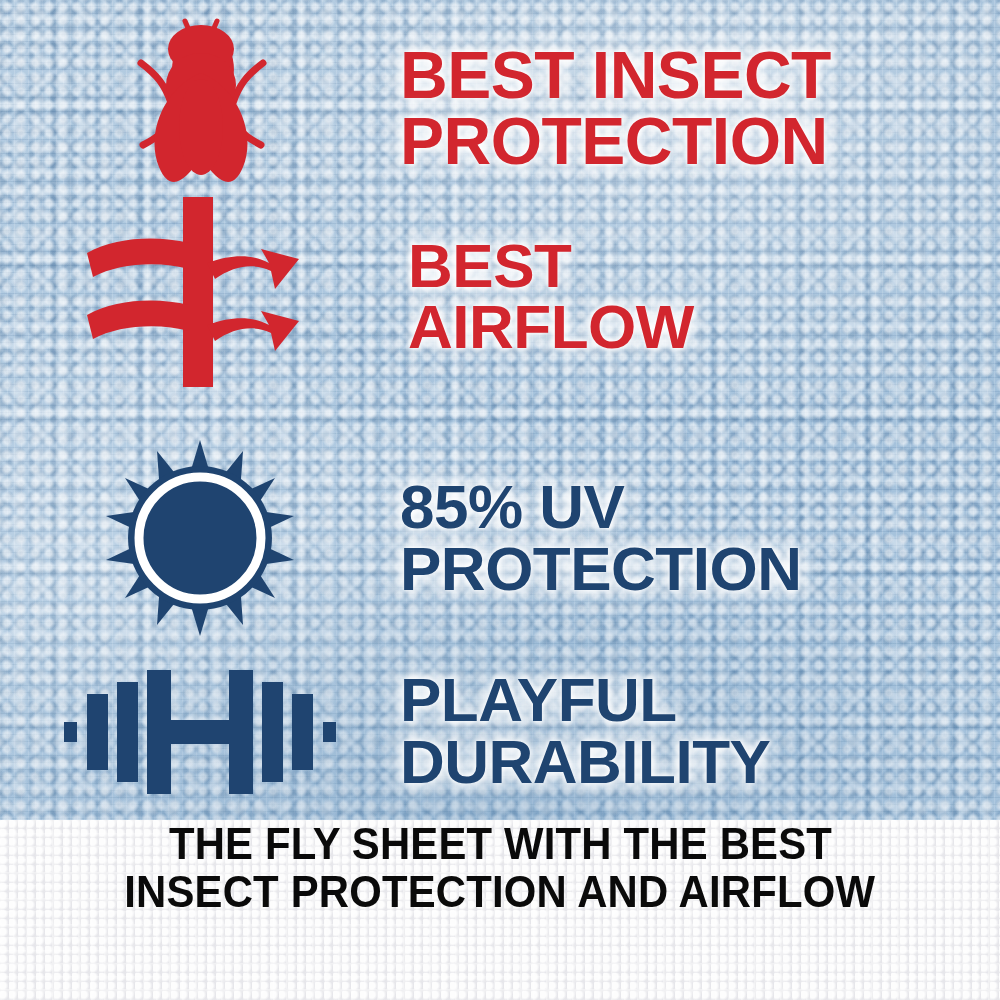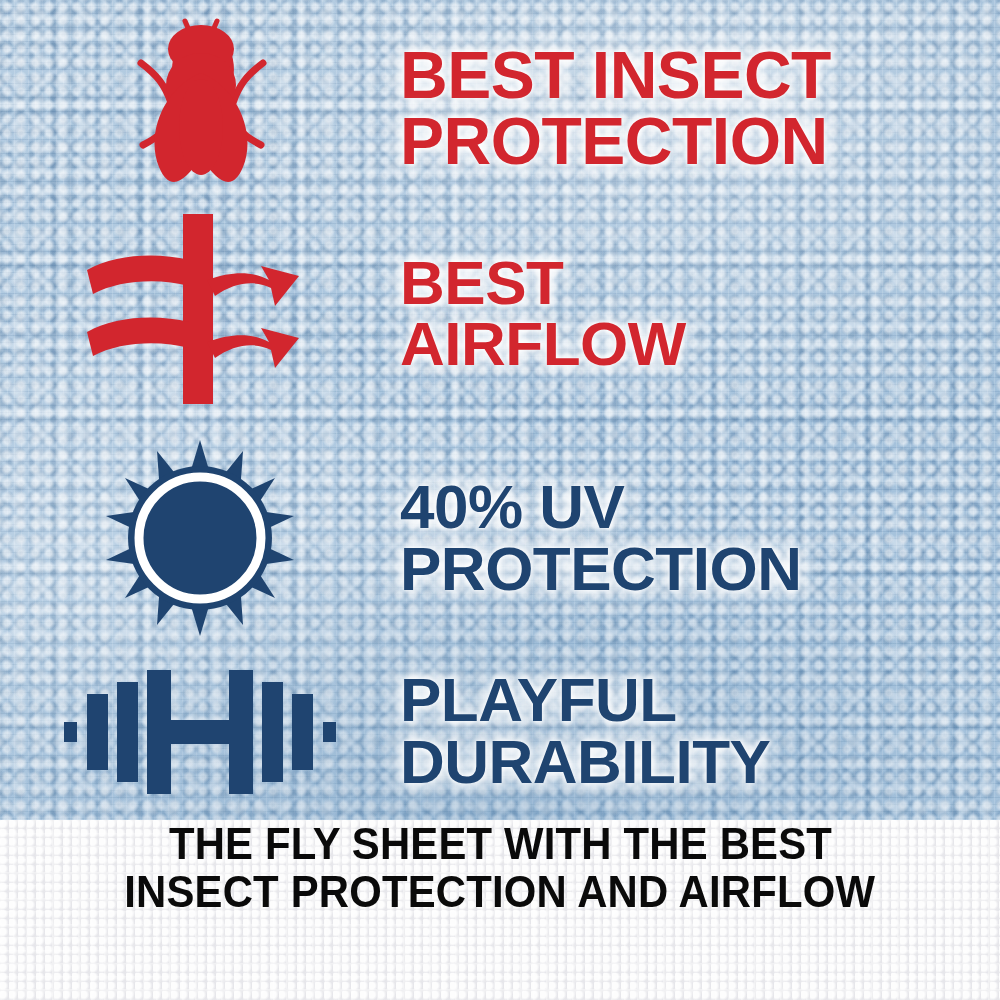--- a/index.html
+++ b/index.html
@@ -95,21 +95,21 @@
     margin-top: 8px;
   }
   .feature-text.navy {
     color:#1f4470;
     text-shadow:
       0 0 5px #ffffff, 0 0 11px #ffffff, 0 0 18px rgba(255,255,255,.9),
       0 0 26px rgba(255,255,255,.65);
   }
 
   #row-insect  { top:12px;  height:185px; }
-  #row-airflow { top:204px; height:210px; }
+  #row-airflow { top:187px; height:210px;gap:8px; }
   #row-uv      { top:430px; height:215px; }
   #row-durability { top:648px; height:165px; }
 
   #text-insect     { font-size:66px; }
   #text-airflow    { font-size:62px; }
   #text-uv         { font-size:62px; }
   #text-durability { font-size:62px; }
 
   
   #caption-panel {
@@ -210,21 +210,21 @@
             <polygon points="6,122 42,105 48,128"></polygon>
             <polygon points="6,78 48,72 42,95"></polygon>
             <polygon points="25,40 64,58 47,74"></polygon>
             <polygon points="57,13 82,44 60,55"></polygon>
             <circle cx="100" cy="100" r="72"></circle>
           </g>
           <circle cx="100" cy="100" r="61" fill="#1f4470" stroke="#ffffff" stroke-width="9"></circle>
         </svg>
       </div>
       <div class="text-cell">
-        <div class="feature-text navy" id="text-uv">40% UV
+        <div class="feature-text navy" id="text-uv">85% UV
 PROTECTION</div>
       </div>
     </div>
 
     <div class="feature-row" id="row-durability">
       <div class="icon-cell">
         <svg width="272" height="130" viewBox="0 0 272 130" aria-label="dumbbell">
           <g fill="#1f4470">
             <rect x="0" y="56" width="13" height="20"></rect>
             <rect x="23" y="28" width="21" height="76"></rect>

